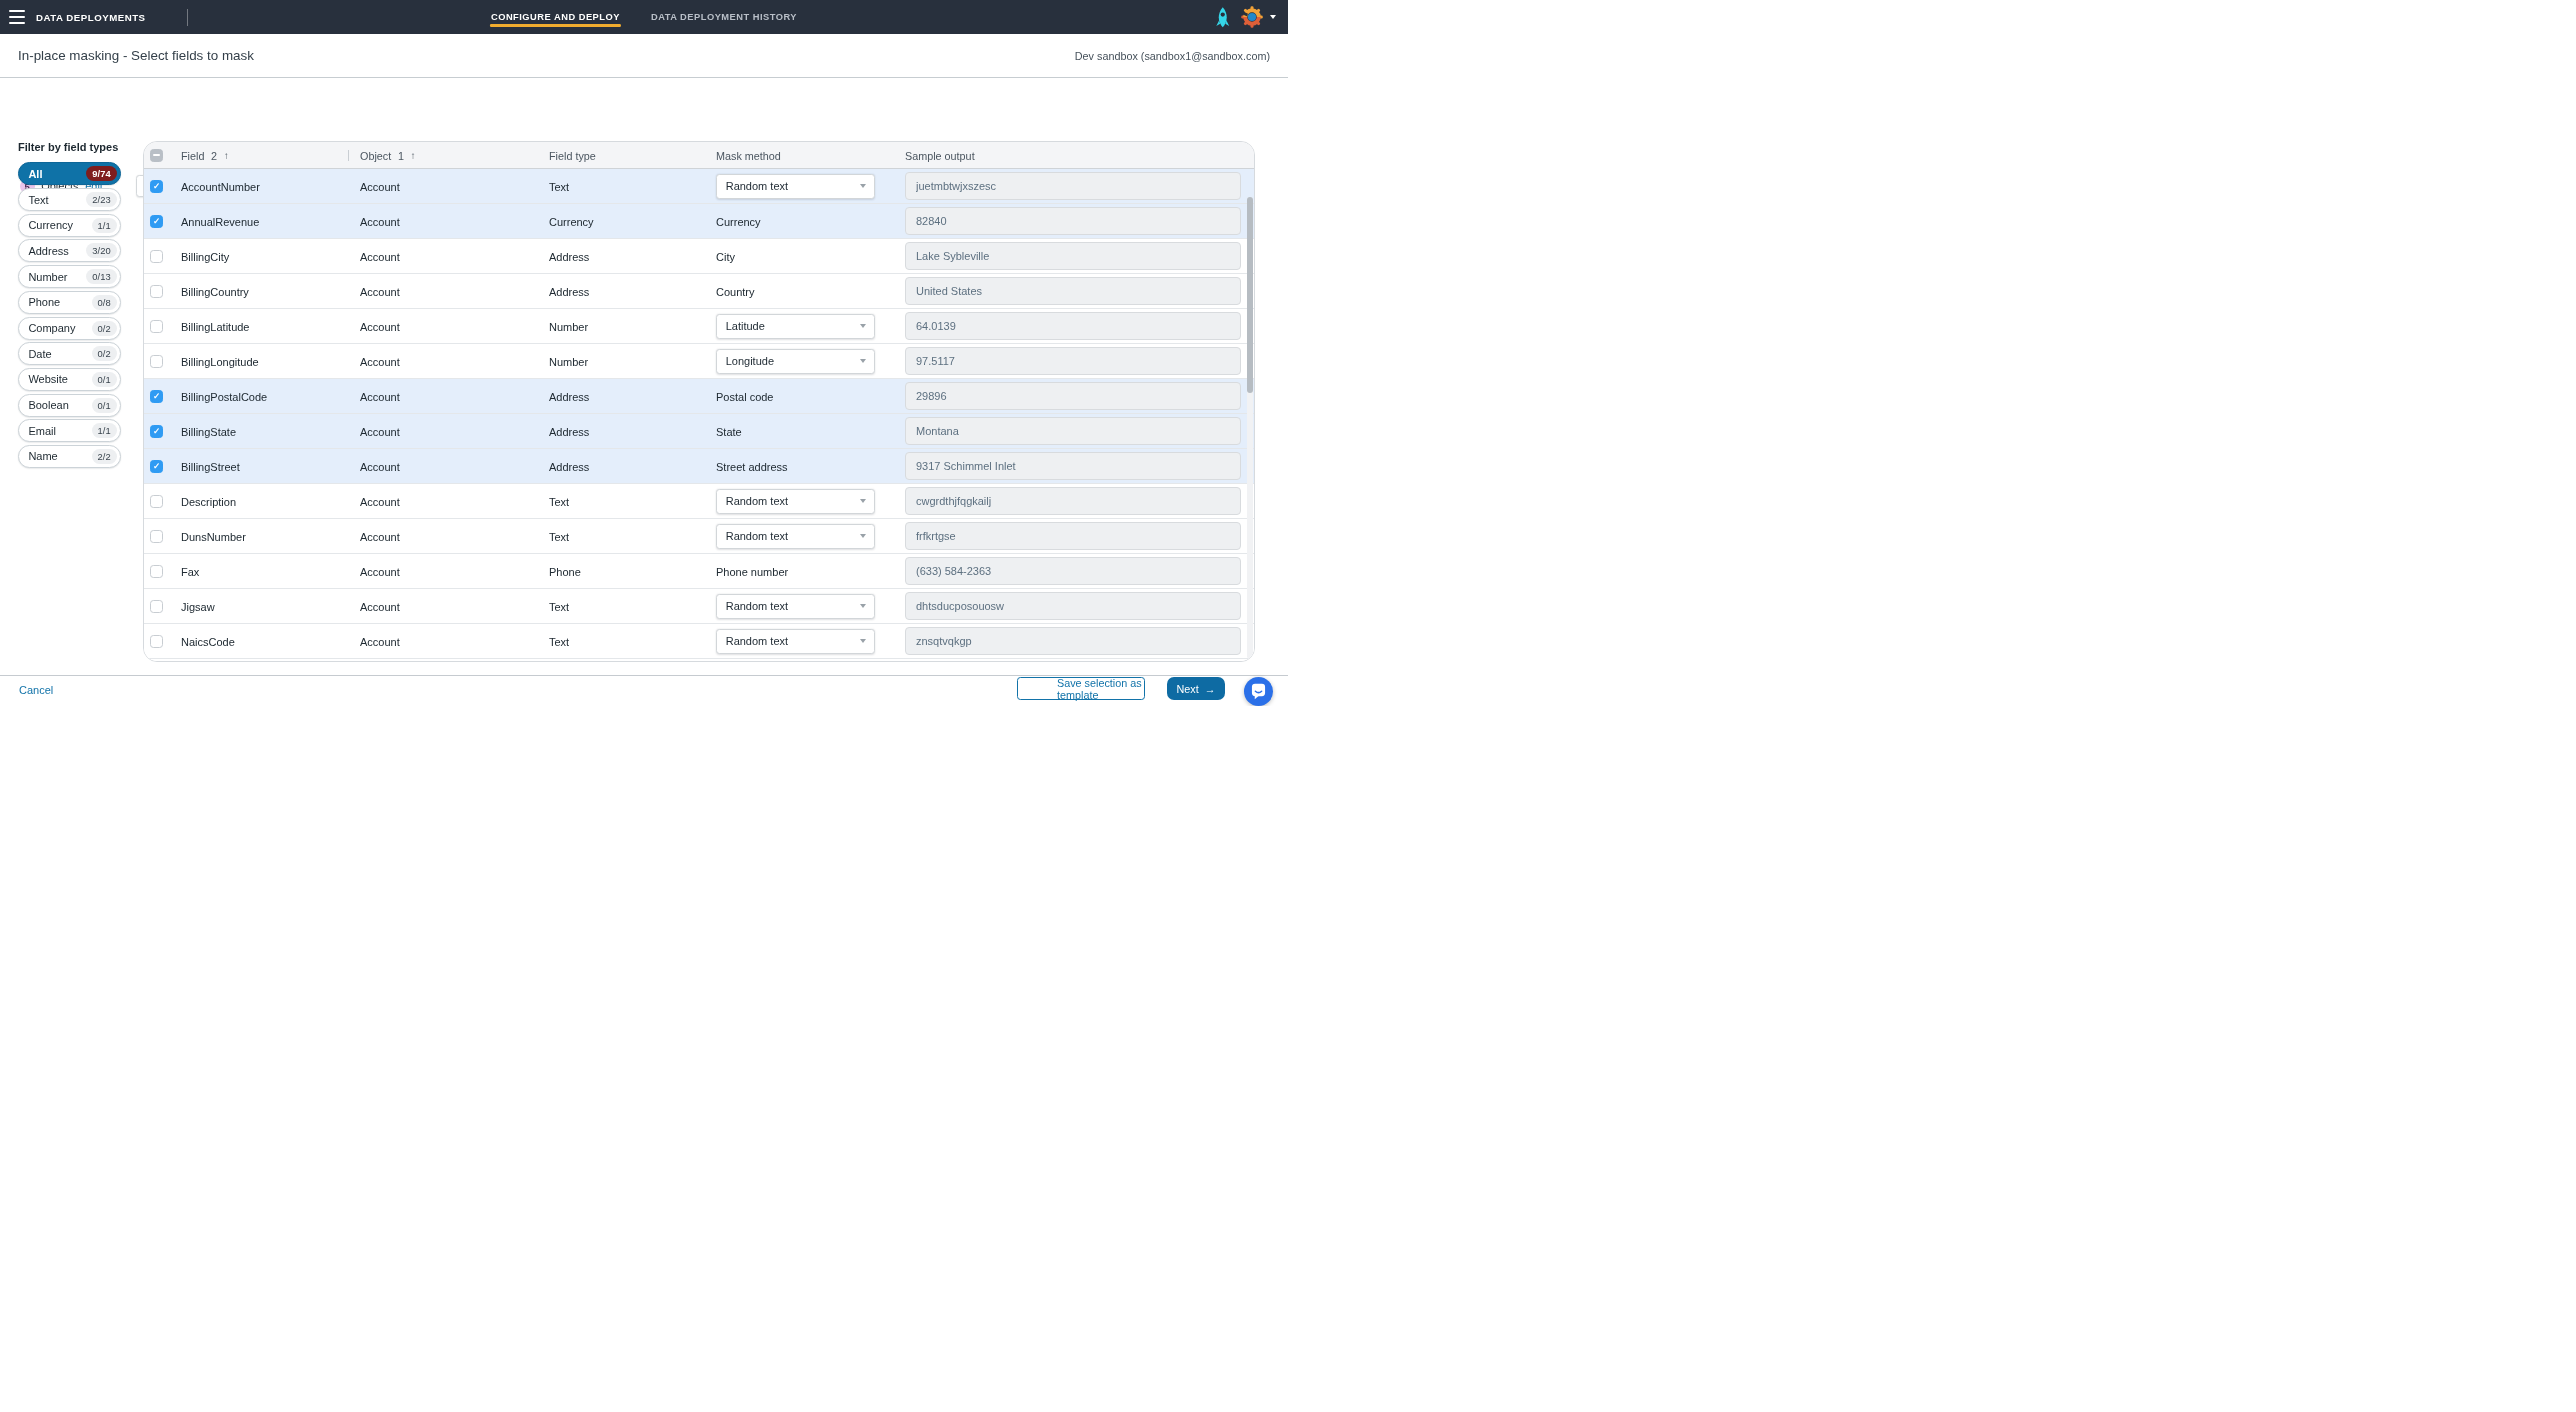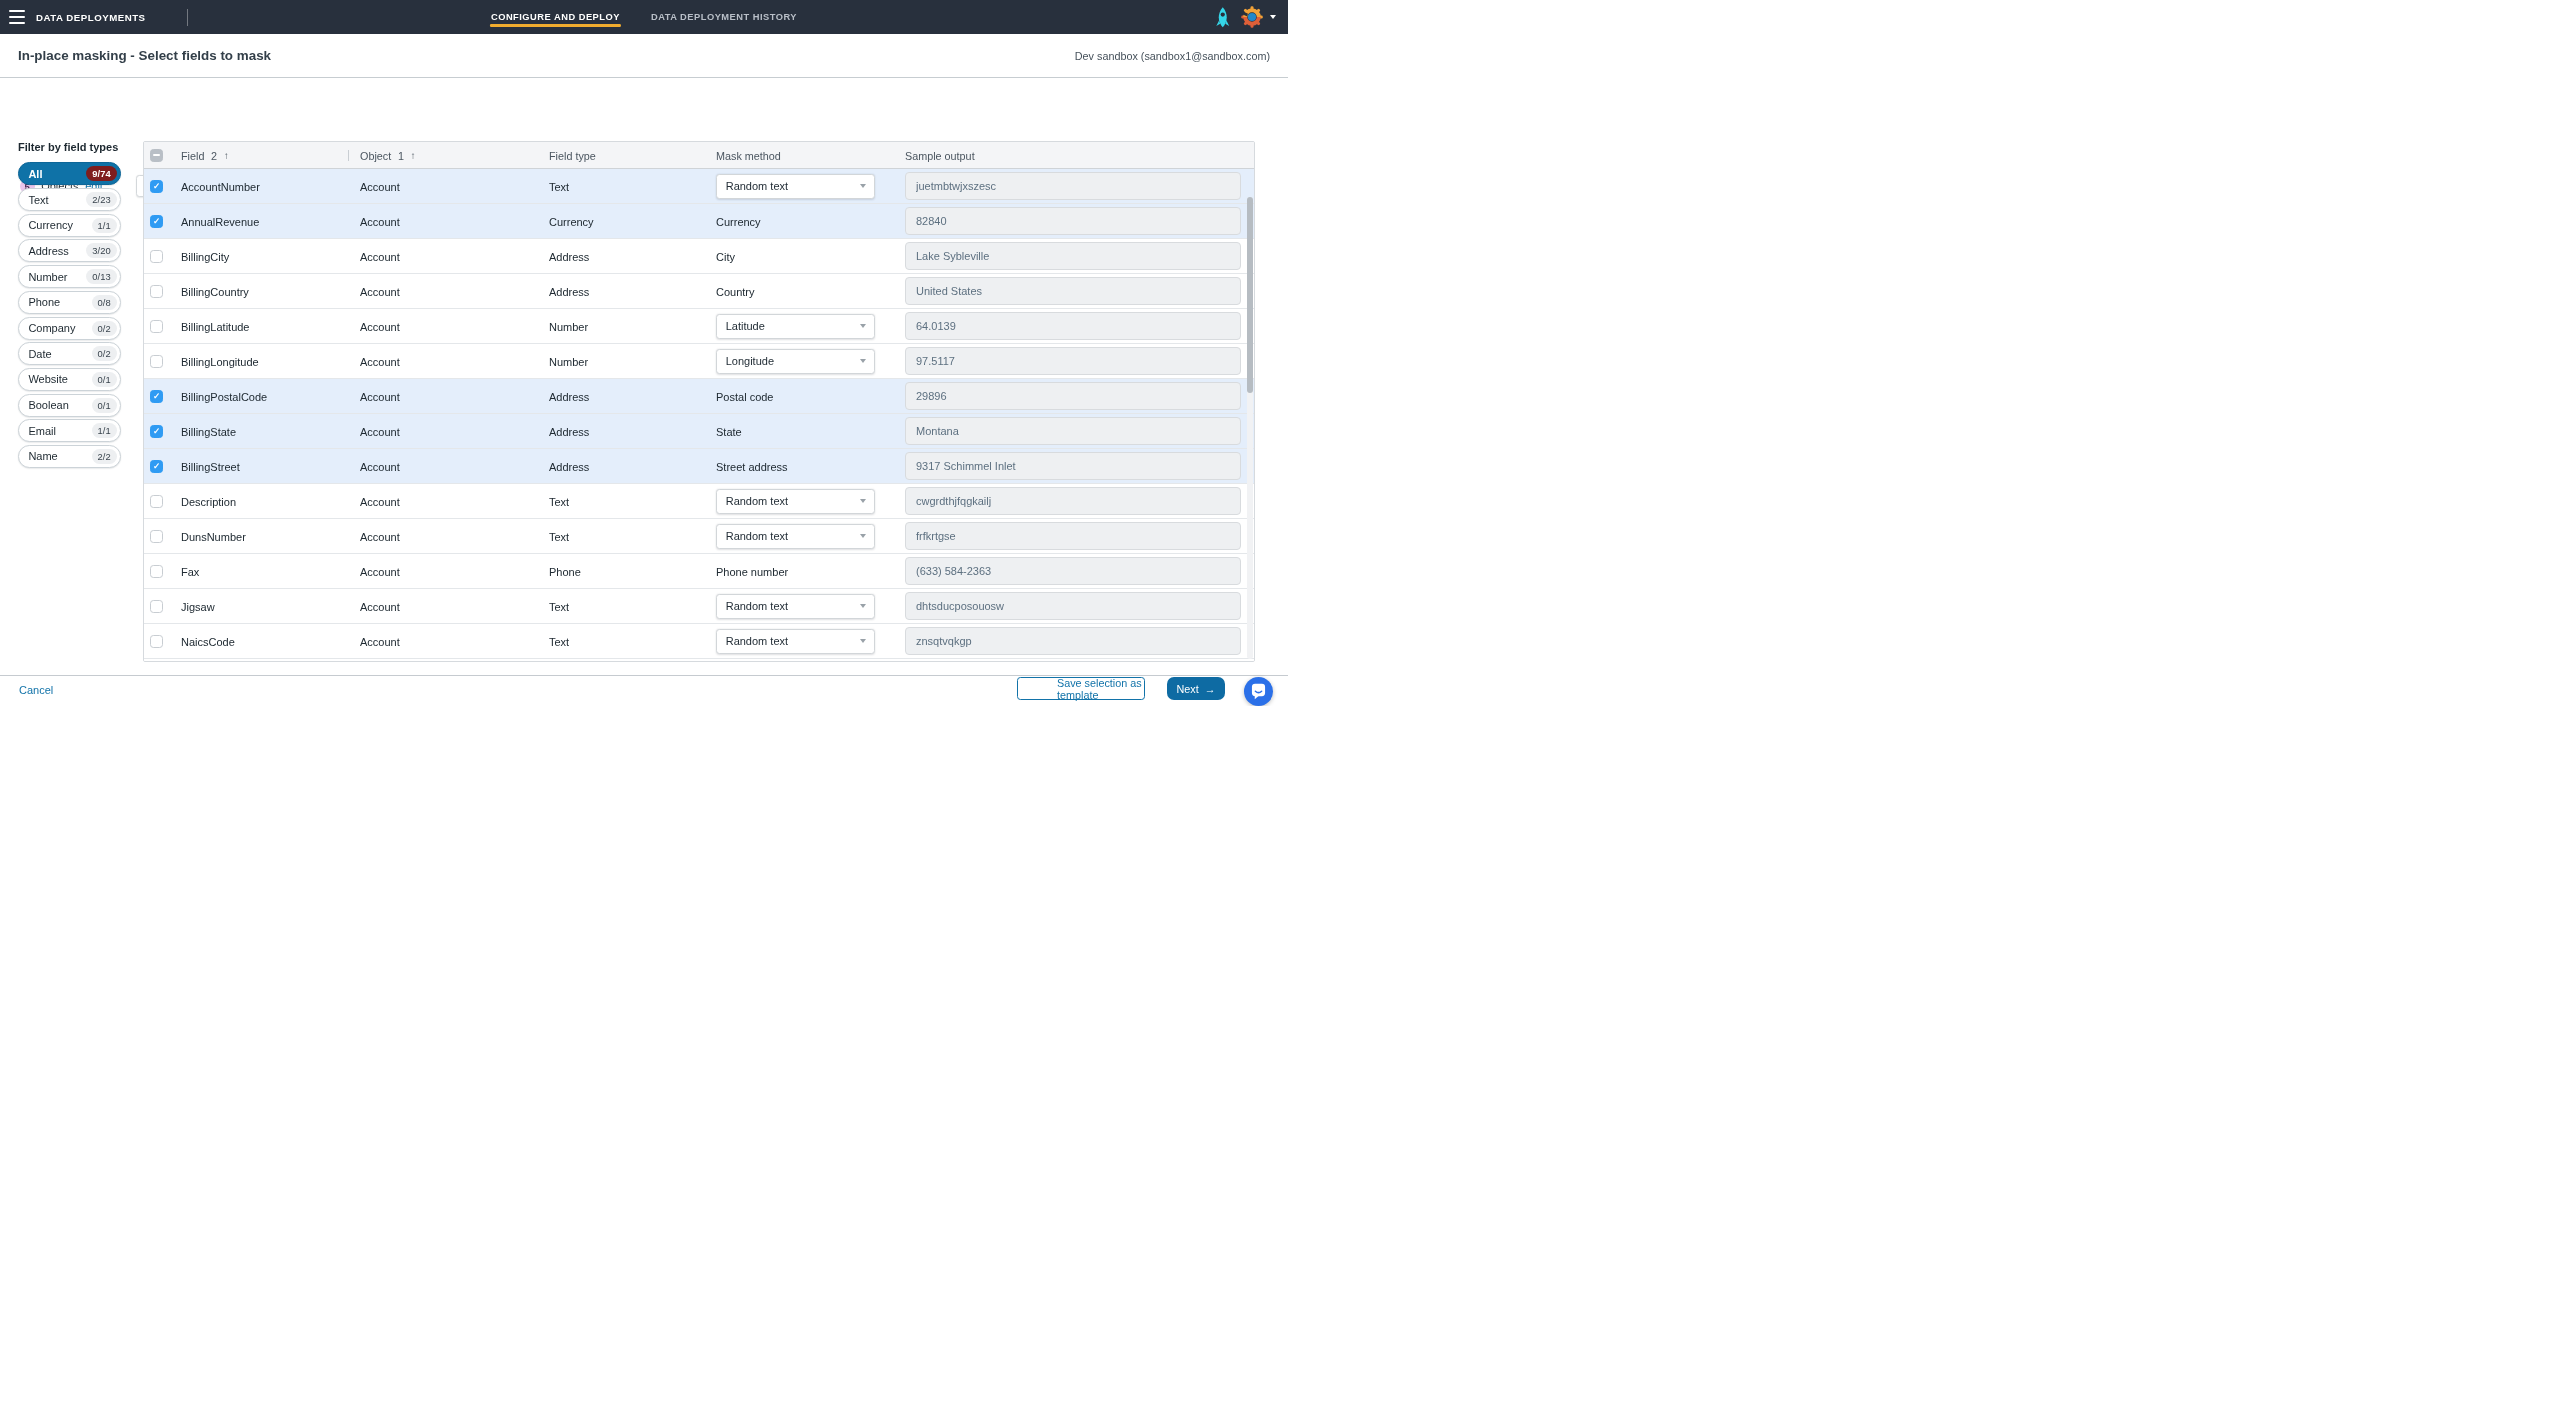--- a/index.html
+++ b/index.html
@@ -18,21 +18,21 @@
   .brand { position:absolute; left:36px; top:0; height:34px; display:flex; align-items:center; color:#fff; font-size:9.7px; font-weight:bold; letter-spacing:0.5px; }
   .topbar-divider { position:absolute; left:187px; top:8.7px; width:0.7px; height:17.5px; background:rgba(255,255,255,0.35); }
   .topbar-tabs { position:absolute; left:50%; transform:translateX(-50%); top:0; height:34px; display:flex; gap:31px; }
   .topbar-tab { position:relative; display:flex; align-items:center; font-size:9.3px; font-weight:bold; letter-spacing:0.5px; color:#b9bfc8; cursor:pointer; white-space:nowrap; }
   .topbar-tab.active { color:#ffffff;text-align:center; }
   .topbar-tab.active::after { content:""; position:absolute; left:-1.3px; right:-1.3px; bottom:7.4px; height:2.4px; background:#f0ac2f; border-radius:1.3px; }
   .topbar-right { position:absolute; right:12px; top:0; height:34px; display:flex; align-items:center; gap:10px; }
   .caret-down-white { width:0; height:0; border-left:3.7px solid transparent; border-right:3.7px solid transparent; border-top:4.4px solid #ffffff; margin-left:-2.7px; }
   
   .page-header { position:absolute; top:34px; left:0; right:0; height:44px; background:#fff; border-bottom:0.7px solid #c7cdd1; display:flex; align-items:center; padding:0 18px; }
-  .page-title { font-size:13.4px; font-weight:bold; color:#333f49; }
+  .page-title { font-size:13.4px; font-weight:normal; color:#333f49; }
   .org-label { margin-left:auto; font-size:10.8px; color:#46515b; }
   
   .toolbar { position:absolute; top:79px; left:0; right:0; height:62px; background:#fff; }
   .objects-group { position:absolute; left:19.5px; top:96px; height:22px; display:flex; align-items:center; gap:6.7px; }
   .objects-badge { width:15px; height:15px; border-radius:50%; background:#e9c6ec; color:#4c2b53; font-size:9.4px; font-weight:bold; display:flex; align-items:center; justify-content:center; }
   .objects-label { font-size:11px; color:#27323a; }
   .edit-link { font-size:11px; color:#1273a9; text-decoration:underline; cursor:pointer; }
   .select-box { position:absolute; top:96px; height:22px; background:#fff; border:0.7px solid #d4d8db; border-radius:3.4px; box-shadow:0 0.7px 1.3px rgba(20,30,40,0.10); display:flex; align-items:center; padding:0 20px 0 8.7px; font-size:11px; color:#2b3740; cursor:pointer; }
   .sel-caret { width:0; height:0; border-left:3.7px solid transparent; border-right:3.7px solid transparent; border-top:4.4px solid #99a1a8; position:absolute; right:8px; top:50%; margin-top:-2px; }
   #show-select { left:136px; width:120px; }
@@ -43,21 +43,21 @@
   
   .sidebar { position:absolute; left:18px; top:141px; width:103px; }
   .sidebar-heading { margin:0 0 8px 0; font-size:11px; font-weight:bold; color:#1d2830; line-height:13.4px; }
   .pill { height:23px; border:0.7px solid #ccd3d8; border-radius:11.4px; background:#fff; display:flex; align-items:center; justify-content:space-between; padding:0 3.4px 0 9.4px; margin-bottom:2.7px; box-shadow:0 0.7px 1.3px rgba(25,39,52,0.12); cursor:pointer; }
   .pill .plabel { font-size:11px; color:#1d2830; }
   .pill .pcount { background:#edeff1; border-radius:8px; padding:2px 6px; font-size:9.4px; color:#39444d; }
   .pill.active { background:#0f72a7; border-color:#0d6698; }
   .pill.active .plabel { color:#fff; font-weight:bold; }
   .pill.active .pcount { background:#7f1d1d; color:#fff; font-weight:bold; }
   
-  .table { position:absolute; left:143px; top:141px; width:1112px; height:521px; border:0.7px solid #d6dade; border-radius:2px; background:#fff; overflow:hidden; }
+  .table { position:absolute; left:143px; top:141px; width:1112px; height:521px; border:0.7px solid #d6dade; border-radius:14px; background:#fff; overflow:hidden; }
   .thead { position:relative; height:27px; background:#f4f5f7; border-bottom:0.7px solid #cfd3d7; }
   .hcell { position:absolute; top:0; height:27px; display:flex; align-items:center; gap:6.7px; font-size:10.8px; color:#4b5660; }
   .h-field { left:37px; } .h-object { left:216px; } .h-type { left:405px; } .h-mask { left:572px; } .h-sample { left:761px; }
   .sort-arrow { font-size:10px; color:#4b5660; }
   .hsep { position:absolute; left:204px; top:8px; width:0.7px; height:10.8px; background:#c9ced3; }
   .cb { position:absolute; left:6px; width:13.4px; height:13.4px; border:0.7px solid #c8cdd2; border-radius:3.4px; background:#fff; display:flex; align-items:center; justify-content:center; cursor:pointer; }
   .thead .cb { top:6.7px; background:#b9bfc6; border-color:#b9bfc6; }
   .minus-bar { width:6.7px; height:2px; background:#fff; border-radius:1px; }
   .tbody { position:absolute; top:27px; left:0; right:0; bottom:0; }
   .trow { position:relative; height:35px; background:#fff; border-bottom:0.7px solid #e4e7ea; }

